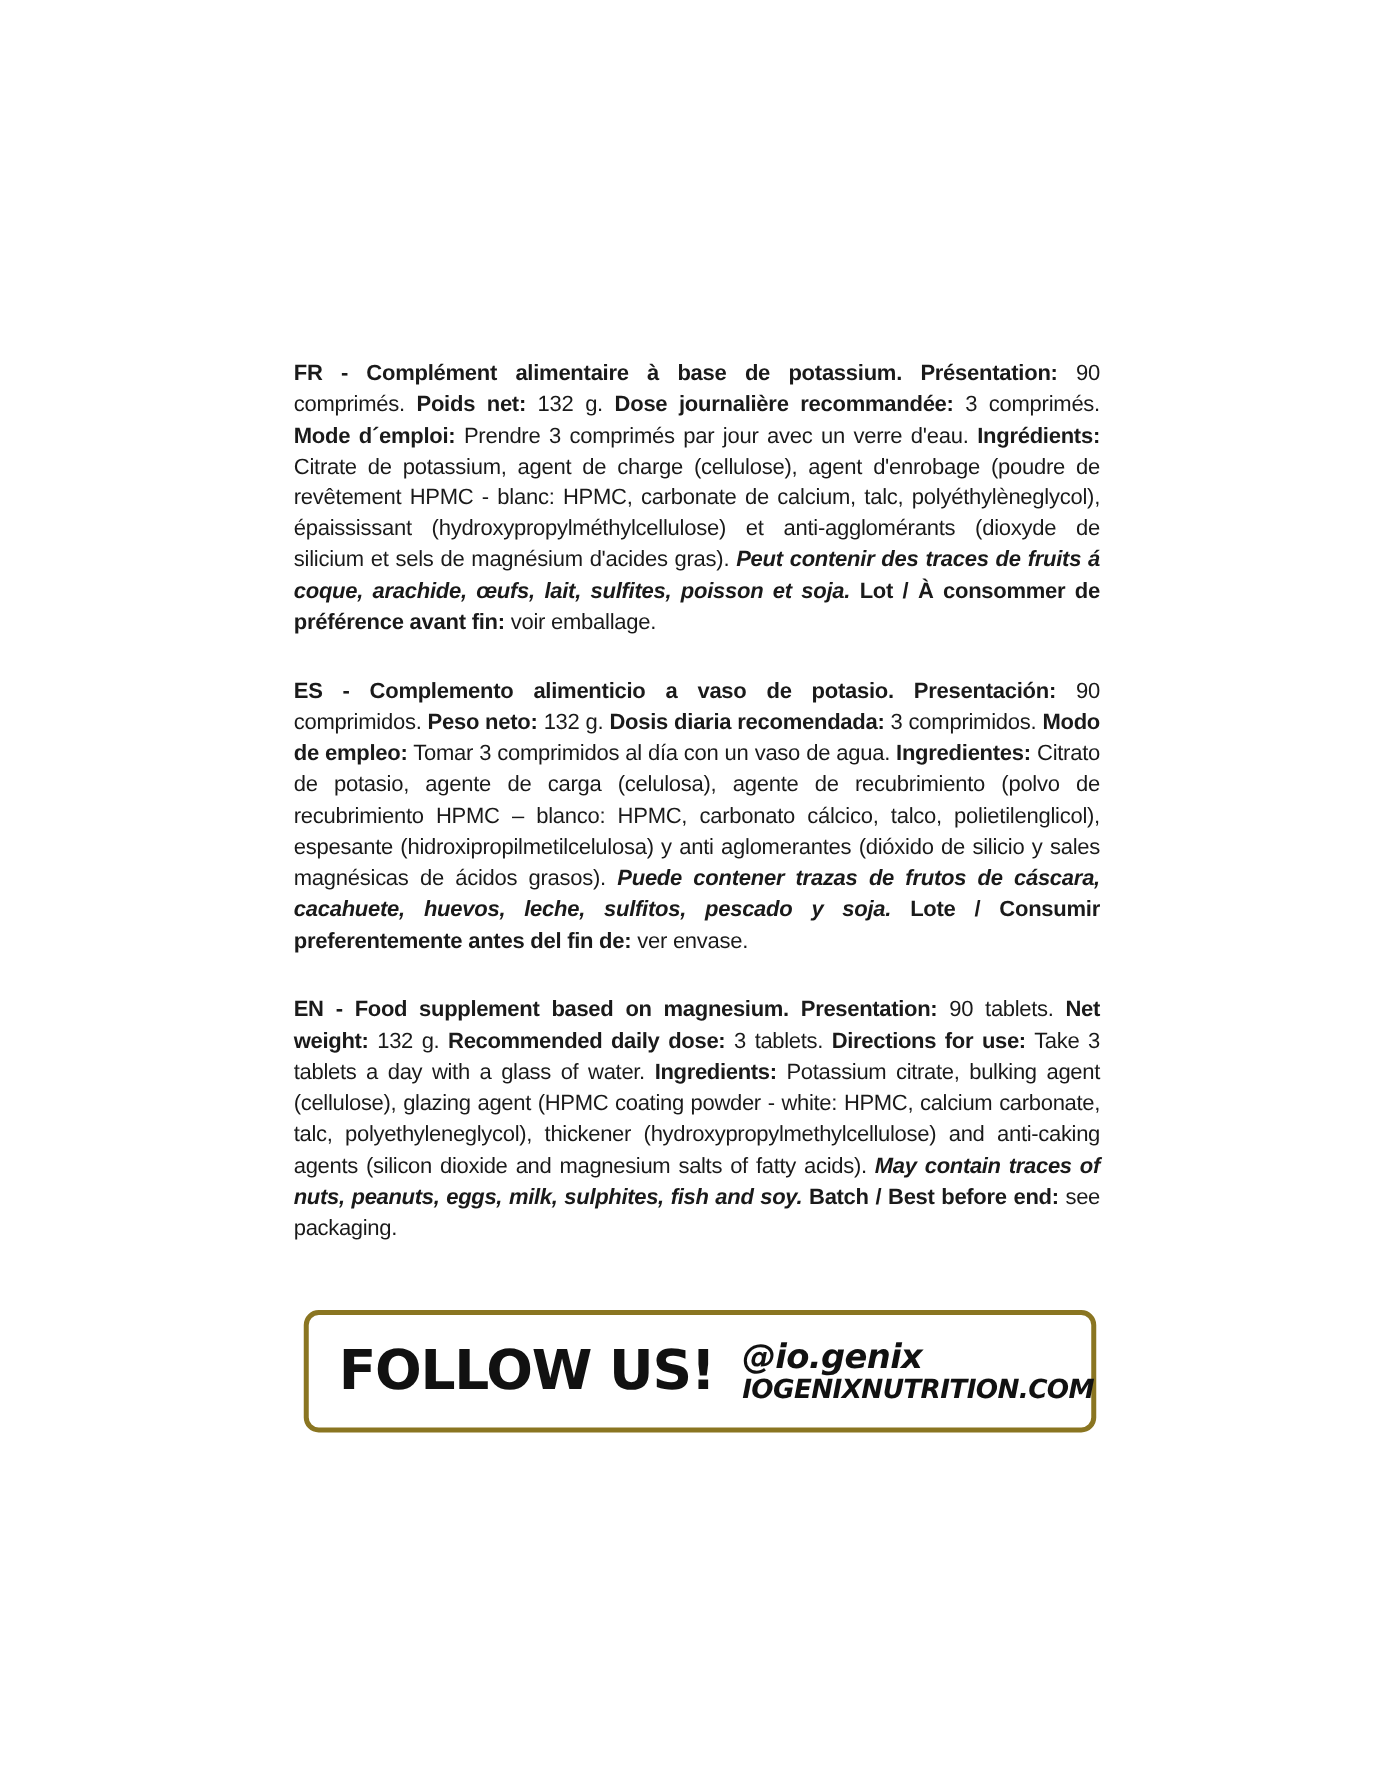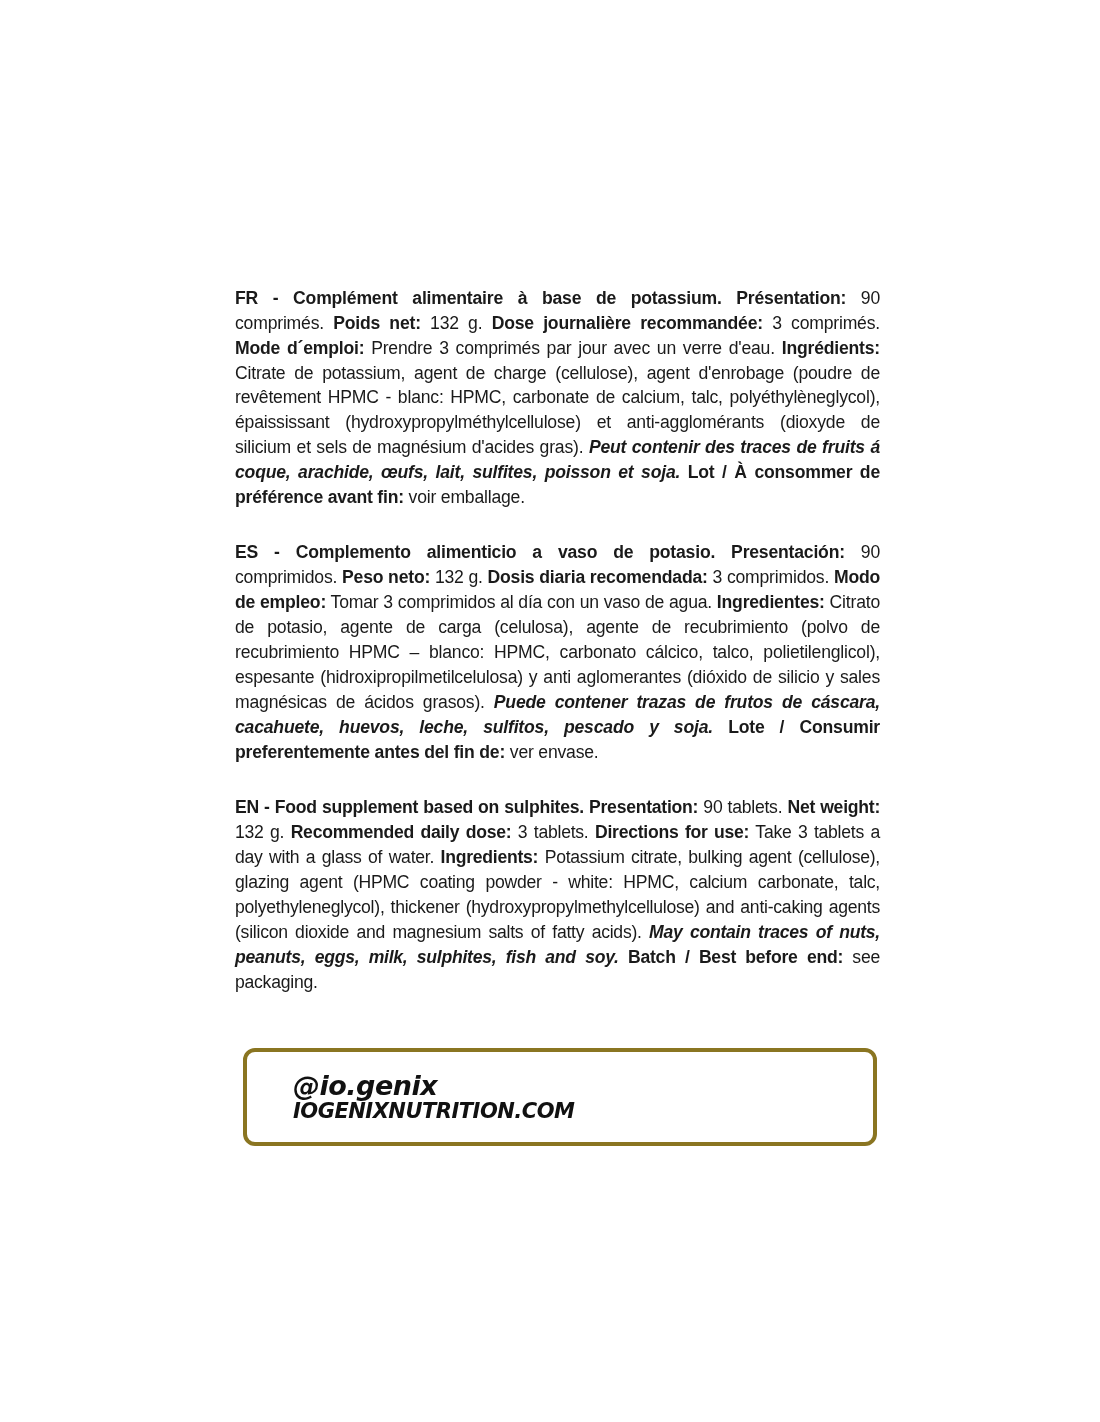--- a/index.html
+++ b/index.html
@@ -95,24 +95,25 @@
     <span class="b">FR - Complément alimentaire à base de potassium.</span>
     <span class="b">Présentation:</span><span> 90 comprimés. </span><span class="b">Poids net:</span><span> 132 g. </span><span class="b">Dose journalière recommandée:</span><span> 3 comprimés. </span><span class="b">Mode d´emploi:</span><span> Prendre 3 comprimés par jour avec un verre d'eau. </span><span class="b">Ingrédients:</span><span> Citrate de potassium, agent de charge (cellulose), agent d'enrobage (poudre de revêtement HPMC ‑ blanc: HPMC, carbonate de calcium, talc, polyéthylèneglycol), épaississant (hydroxypropylméthylcellulose) et anti‑agglomérants (dioxyde de silicium et sels de magnésium d'acides gras). </span><span class="bi">Peut contenir des traces de fruits á coque, arachide, œufs, lait, sulfites, poisson et soja.</span><span class="b"> Lot / À consommer de préférence avant fin:</span><span> voir emballage.</span>
   </p>
 
   <p class="block tight">
     <span class="b">ES - Complemento alimenticio a vaso de potasio.</span>
     <span class="b">Presentación:</span><span> 90 comprimidos. </span><span class="b">Peso neto:</span><span> 132 g. </span><span class="b">Dosis diaria recomendada:</span><span> 3 comprimidos. </span><span class="b">Modo de empleo:</span><span> Tomar 3 comprimidos al día con un vaso de agua. </span><span class="b">Ingredientes:</span><span> Citrato de potasio, agente de carga (celulosa), agente de recubrimiento (polvo de recubrimiento HPMC – blanco: HPMC, carbonato cálcico, talco, polietilenglicol), espesante (hidroxipropilmetilcelulosa) y anti aglomerantes (dióxido de silicio y sales magnésicas de ácidos grasos). </span><span class="bi">Puede contener trazas de frutos de cáscara, cacahuete, huevos, leche, sulfitos, pescado y soja.</span><span class="b">  Lote / Consumir preferentemente antes del fin de:</span><span> ver envase.</span>
   </p>
 
   <p class="block en">
-    <span class="b">EN - Food supplement based on sulphites.</span>
+    <span class="b">EN - Food supplement based on magnesium.</span>
     <span class="b">Presentation:</span><span> 90 tablets. </span><span class="b">Net weight:</span><span> 132 g. </span><span class="b">Recommended daily dose:</span><span> 3 tablets. </span><span class="b">Directions for use:</span><span> Take 3 tablets a day with a glass of water. </span><span class="b">Ingredients:</span><span> Potassium citrate, bulking agent (cellulose), glazing agent (HPMC coating powder - white: HPMC, calcium carbonate, talc, polyethyleneglycol), thickener (hydroxypropylmethylcellulose) and anti-caking agents (silicon dioxide and magnesium salts of fatty acids). </span><span class="bi">May contain traces of nuts, peanuts, eggs, milk, sulphites, fish and soy.</span><span class="b"> Batch / Best before end:</span><span> see packaging.</span>
   </p>
 
 </div>
 
 <div class="follow-box">
+  <div class="follow-label">FOLLOW US!</div>
   <div class="follow-right">
     <div class="handle">@io.genix</div>
     <div class="website">IOGENIXNUTRITION.COM</div>
   </div>
 </div>
 
 </body></html>

